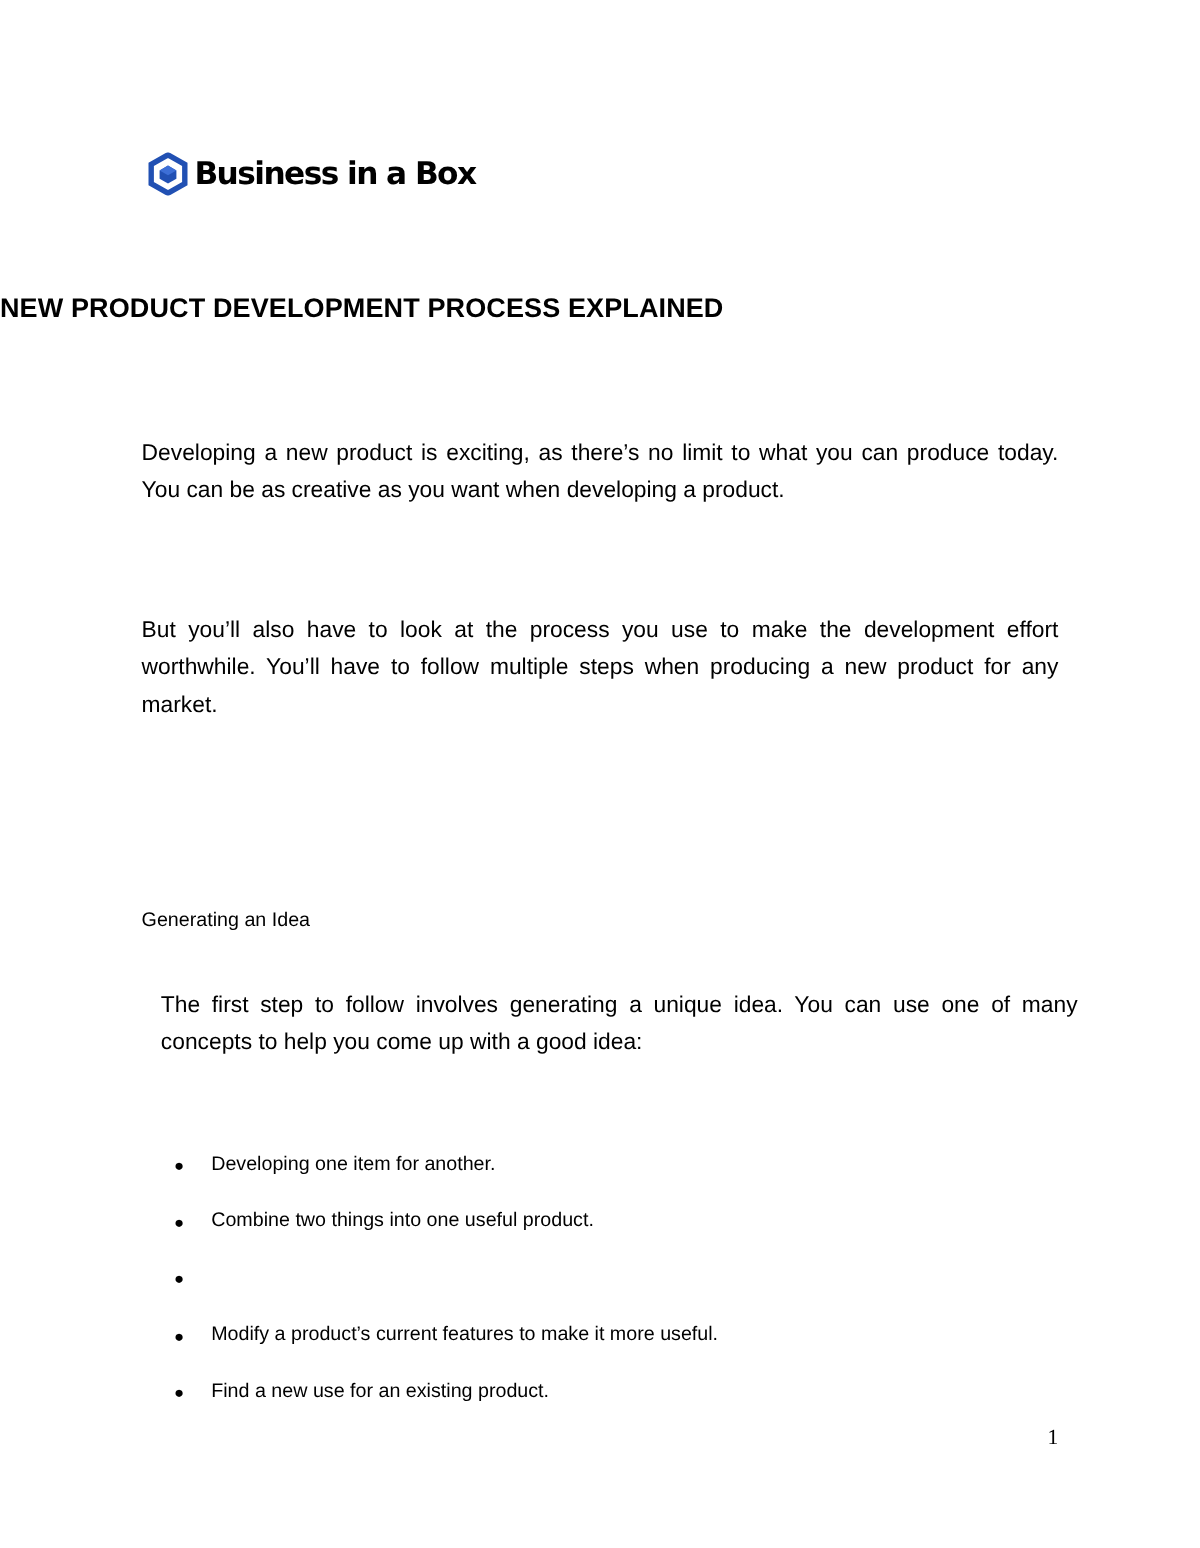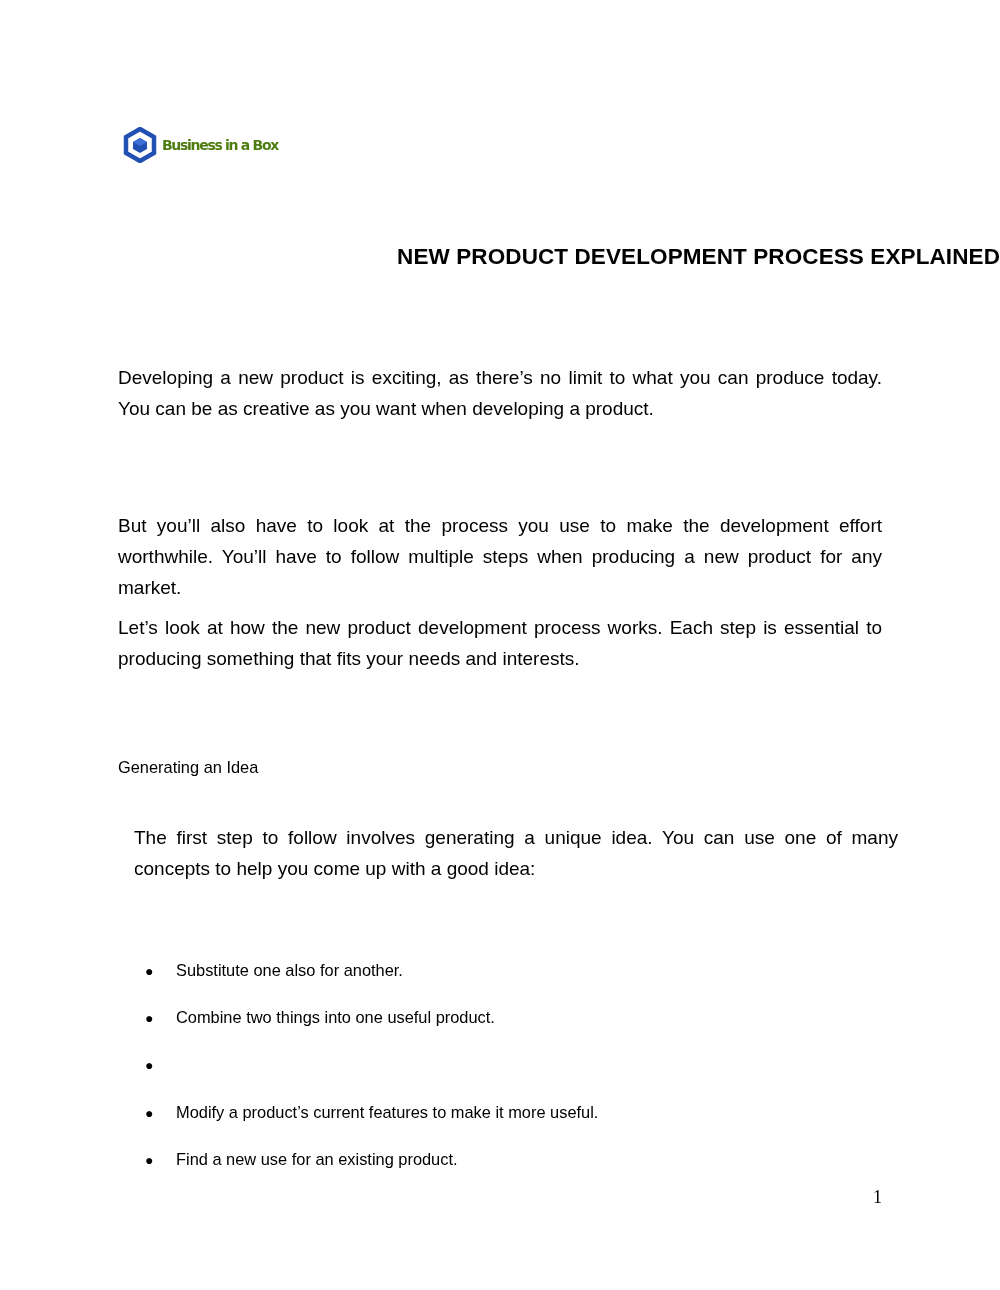--- a/index.html
+++ b/index.html
@@ -31,32 +31,32 @@
       align-items: center;
     }
     .logo-mark {
       width: 34px;
       height: 36px;
       display: block;
     }
     .logo-text {
       margin-left: 5px;
       font-family: "DejaVu Sans", sans-serif;
-      font-size: 14px;
+      font-size: 26px;
       font-weight: bold;
-      color: #4d7c0f;
+      color: #000000;
       letter-spacing: -1.3px;
       line-height: 36px;
     }
     .title {
       position: absolute;
       left: 0;
       top: 240px;
       width: 1000px;
-      text-align: right;
+      text-align: left;
       font-size: 22.5px;
       font-weight: bold;
       letter-spacing: 0.1px;
       line-height: 34px;
     }
     .para {
       position: absolute;
       left: 118px;
       width: 764px;
       font-size: 19px;
@@ -116,30 +116,29 @@
       <polygon points="17,11 24,15 24,22 17,26 10,22 10,15" fill="#2150b3"></polygon>
       <polygon points="17,11 24,15 17,19 10,15" fill="#3d6fd6"></polygon>
     </svg>
     <span class="logo-text">Business in a Box</span>
   </div>
 
   <h1 class="title" style="margin:0;">NEW PRODUCT DEVELOPMENT PROCESS EXPLAINED</h1>
 
   <p class="para" style="top:362px;">Developing a new product is exciting, as there’s no limit to what you can produce today. You can be as creative as you want when developing a product.</p>
   <p class="para" style="top:510px;">But you’ll also have to look at the process you use to make the development effort worthwhile. You’ll have to follow multiple steps when producing a new product for any market.</p>
-  <p class="para" style="top:612px;">Let’s look at how the new product development process works. Each step is essential to producing something that fits your needs and interests.</p>
 
   <h2 class="heading" style="top:752px;">Generating an Idea</h2>
 
   <p class="para" style="top:822px;margin-left:16px;">The first step to follow involves generating a unique idea. You can use one of many concepts to help you come up with a good idea:</p>
 
   <ul class="bullets">
     <li class="bullet-item">
       <span class="bullet-dot">●</span>
-      <span>Substitute one also for another.</span>
+      <span>Developing one item for another.</span>
     </li>
     <li class="bullet-item">
       <span class="bullet-dot">●</span>
       <span>Combine two things into one useful product.</span>
     </li>
     <li class="bullet-item">
       <span class="bullet-dot">●</span>
     </li>
     <li class="bullet-item">
       <span class="bullet-dot">●</span>

